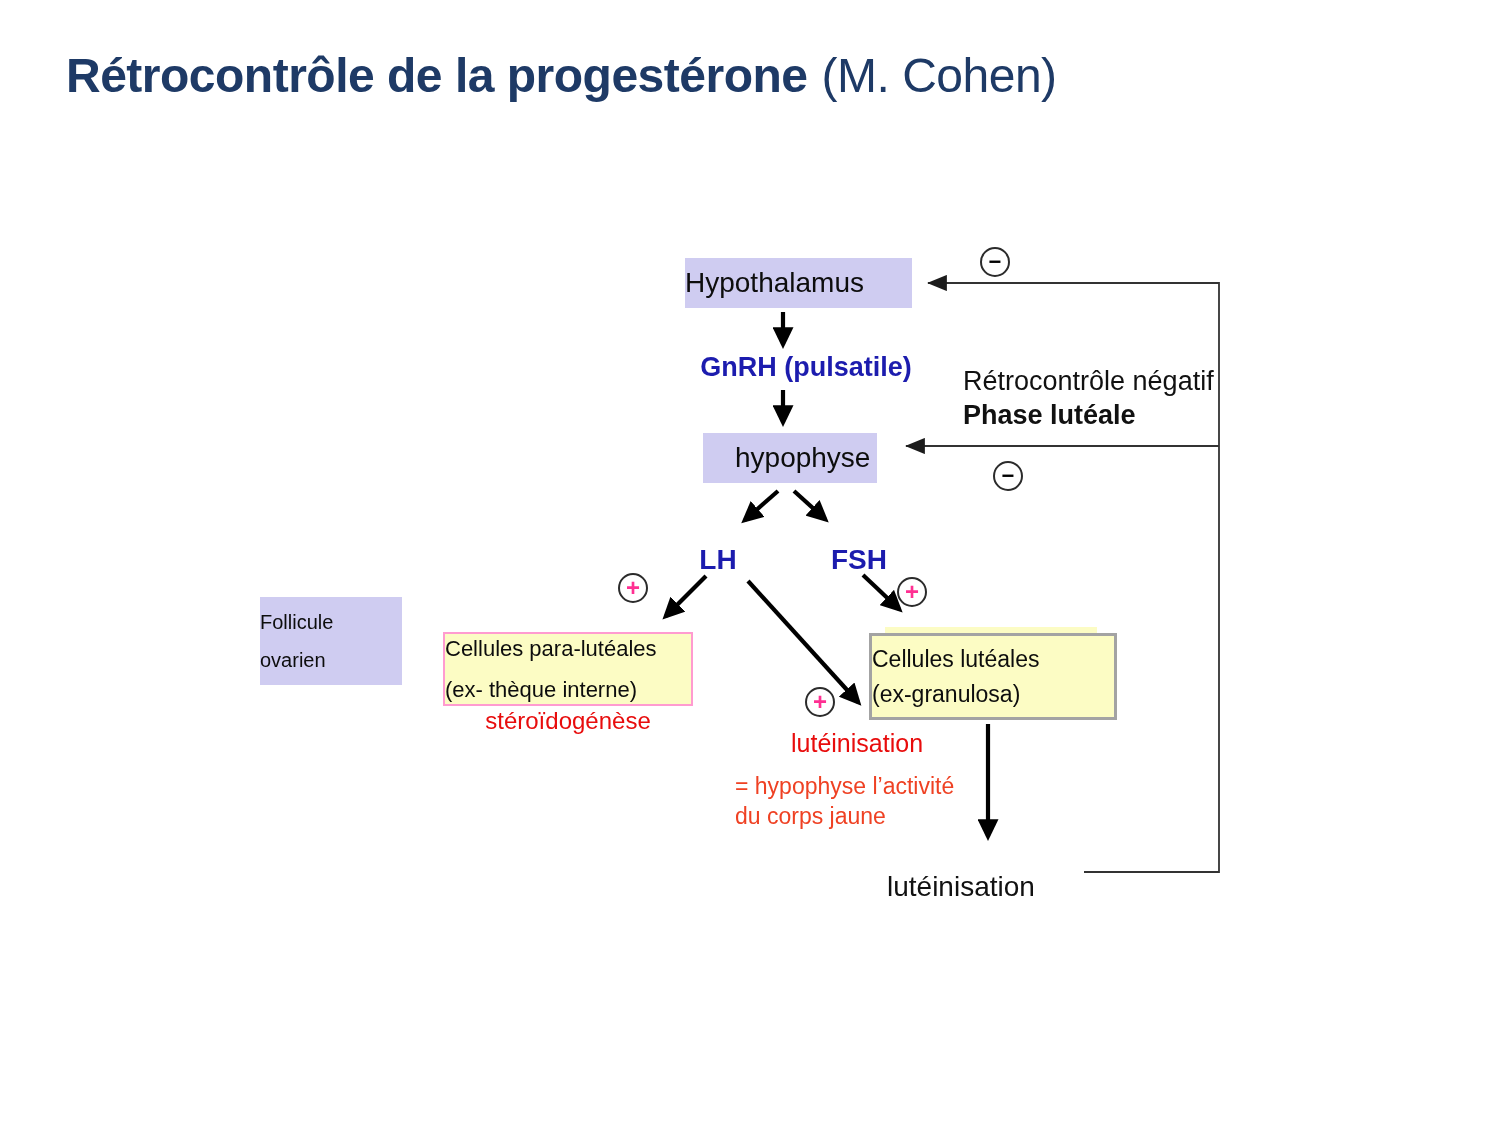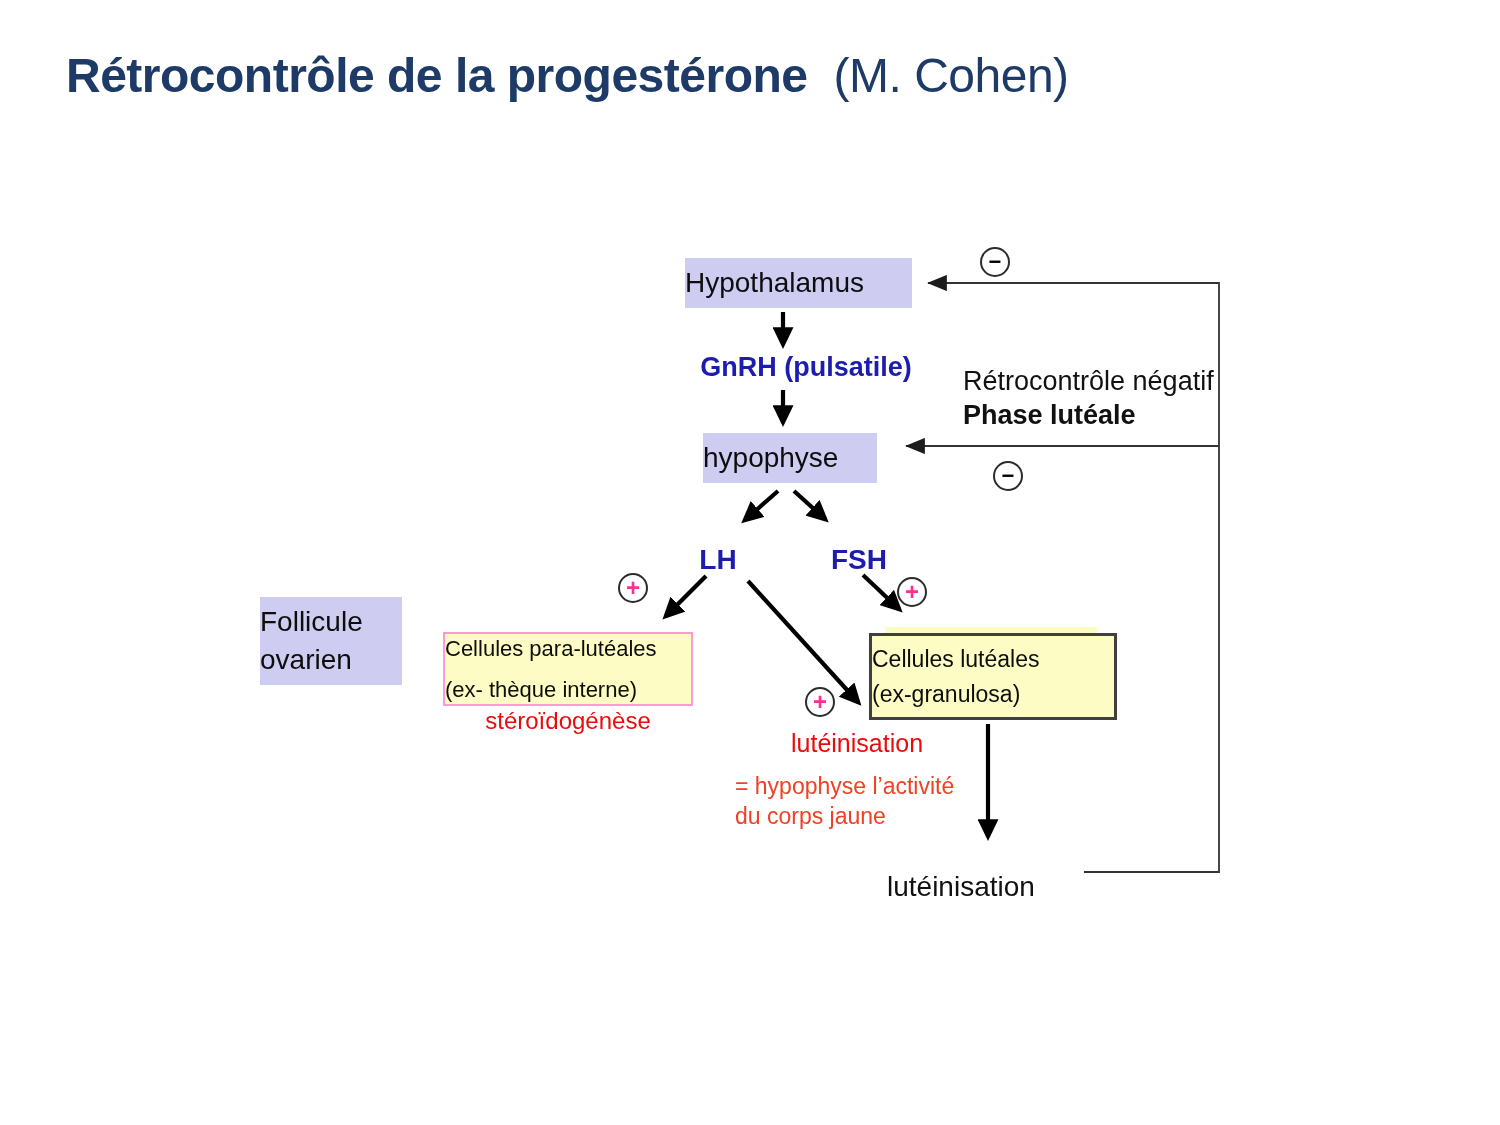--- a/index.html
+++ b/index.html
@@ -6,45 +6,45 @@
   #slide{
     position:relative;width:1500px;height:1125px;background:#ffffff;
     font-family:"Liberation Sans",sans-serif;overflow:hidden;
   }
   
   .title{
     position:absolute;left:66px;top:48px;
     font-size:48px;font-weight:700;color:#1e3a66;letter-spacing:-0.5px;
     white-space:nowrap;
   }
-  .title .t-suffix{font-weight:400;margin-left:26px;}
+  .title .t-suffix{font-weight:400;margin-left:14px;}
   
   svg.arrows{position:absolute;left:0;top:0;z-index:1;}
   
   .box{
     position:absolute;z-index:2;display:flex;flex-direction:column;
     align-items:flex-start;justify-content:center;text-align:center;
     color:#0d0d0d;box-sizing:border-box;
   }
   .lavender{background:#cfccf1;}
   .yellow{background:#fcfcc4;}
   #hypothalamus-box{left:685px;top:258px;width:227px;height:50px;font-size:28px;}
-  #hypophyse-box{left:703px;top:433px;width:174px;height:50px;font-size:28px;}
-  #follicule-box{left:260px;top:597px;width:142px;height:88px;font-size:28px;line-height:38px;}
+  #hypophyse-box{left:703px;top:433px;width:174px;height:50px;font-size:28px;padding-left:32px;}
+  #follicule-box{left:260px;top:597px;width:142px;height:88px;font-size:20px;line-height:38px;}
   #para-luteales-box{
     left:443px;top:632px;width:250px;height:74px;
     border:2px solid #ff9bd0;font-size:22px;line-height:33px;gap:8px;
   }
   #luteales-underlay{
     position:absolute;left:885px;top:627px;width:212px;height:40px;
     background:#fcfcc4;z-index:1;
   }
   #luteales-box{
     left:869px;top:633px;width:248px;height:87px;
-    border:3px solid #404040;font-size:23px;line-height:35px;
+    border:3px solid #a3a3a3;font-size:23px;line-height:35px;
   }
   
   .label{position:absolute;z-index:2;white-space:nowrap;}
   .blue{color:#1c1cae;font-weight:700;}
   #gnrh-label{left:700px;top:352px;width:212px;text-align:center;font-size:27px;}
   #lh-label{left:693px;top:544px;width:50px;text-align:center;font-size:28px;}
   #fsh-label{left:824px;top:544px;width:70px;text-align:center;font-size:28px;}
   #retro-label{left:963px;top:364px;font-size:27px;color:#111;line-height:34px;}
   #retro-label .bold{font-weight:700;}
   #steroidogenese-label{left:443px;top:707px;width:250px;text-align:center;font-size:24px;color:#e80c0c;}

